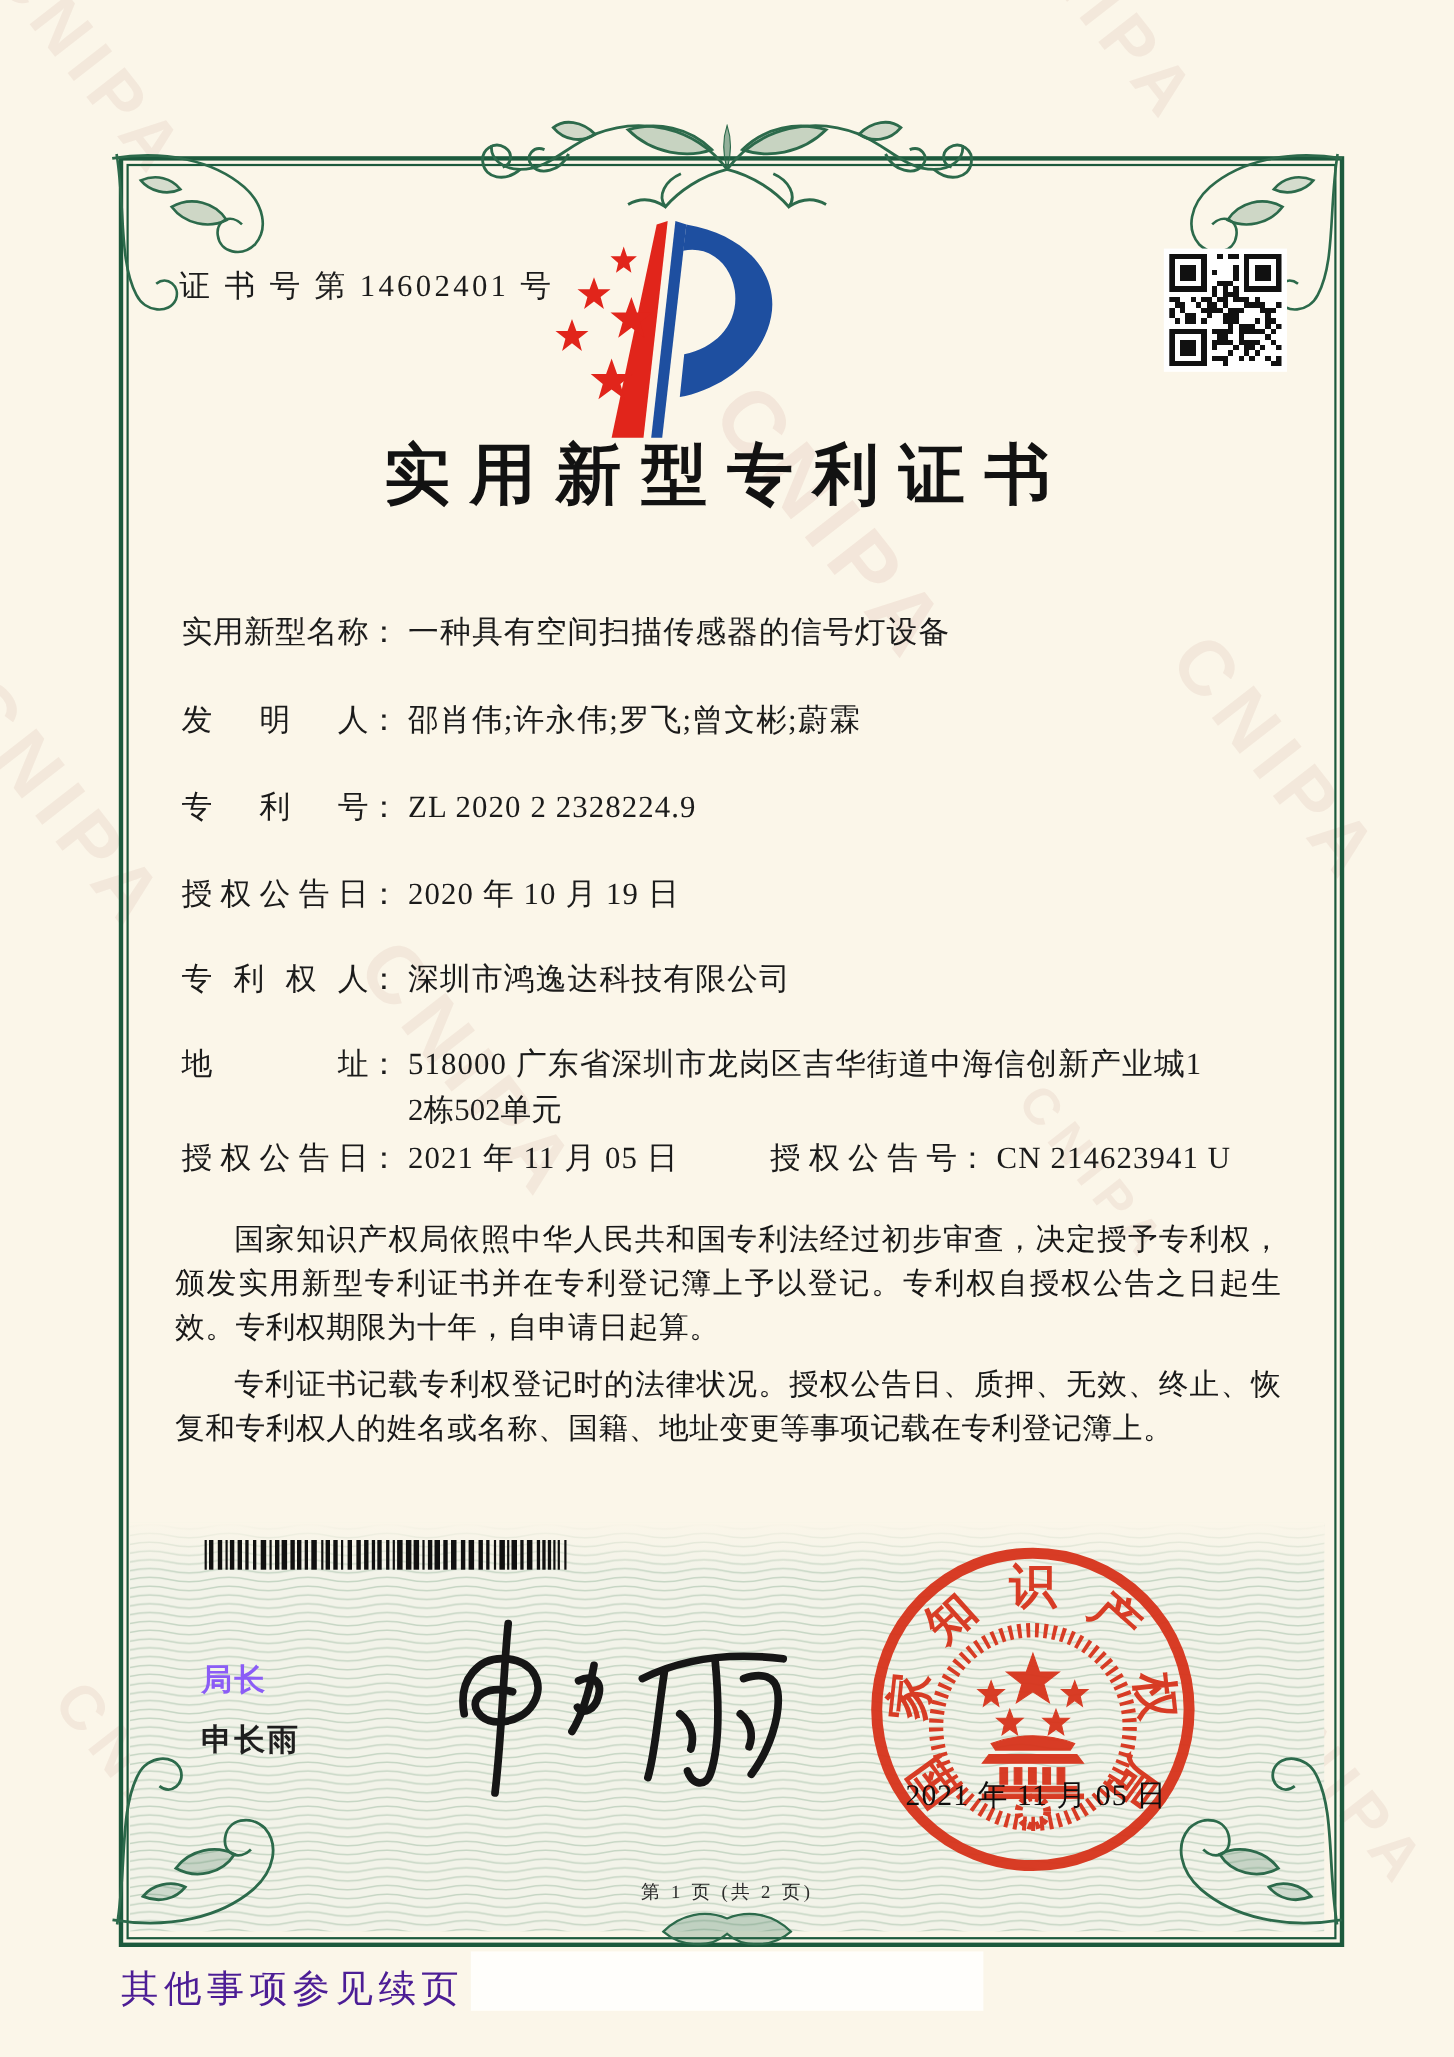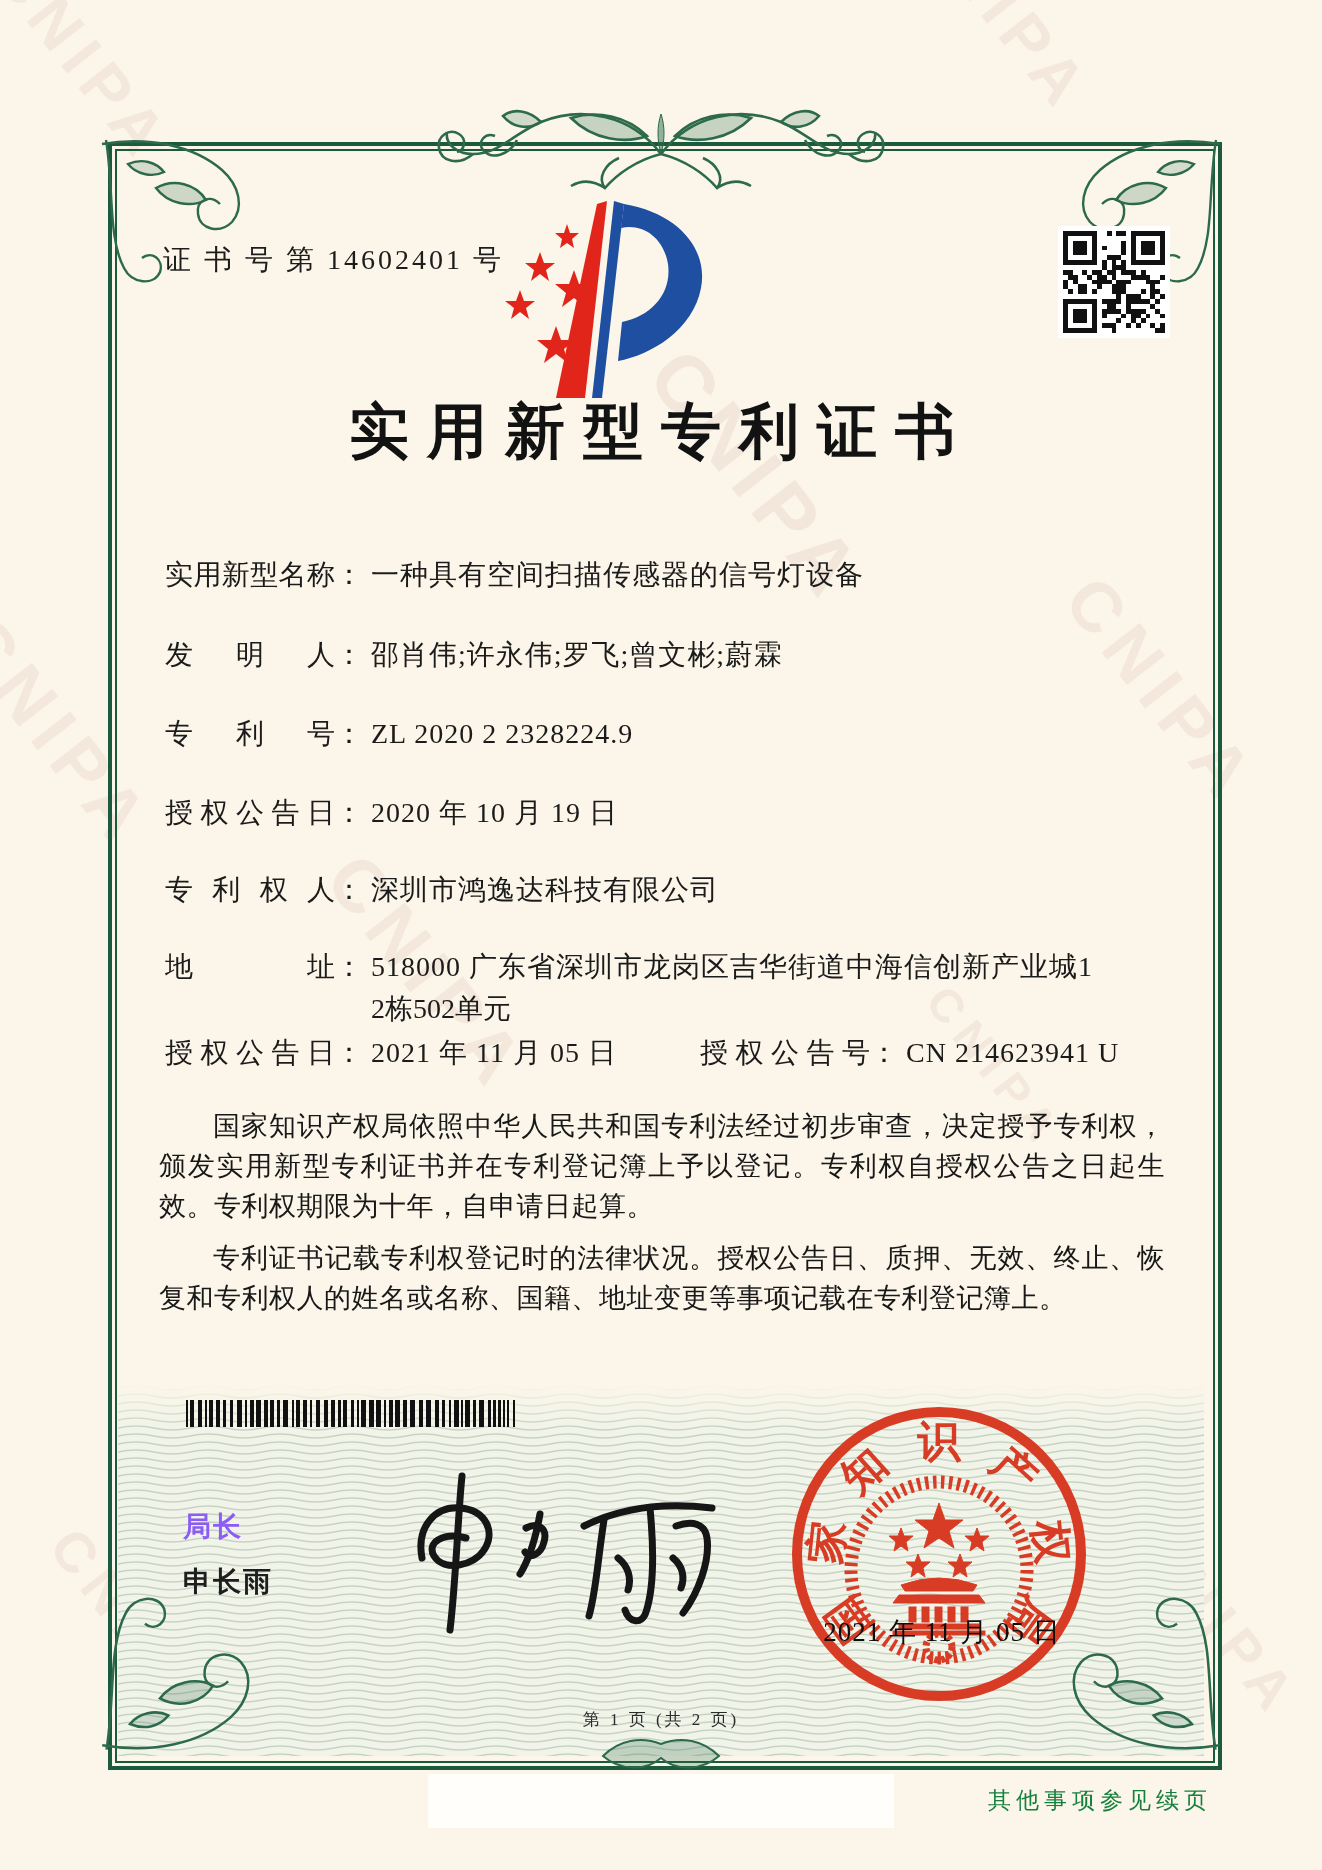--- a/index.html
+++ b/index.html
@@ -65,22 +65,22 @@
   .signature{position:absolute;left:392px;top:1462px;width:345px;height:185px;z-index:3;}
   .seal{position:absolute;left:789px;top:1404px;width:300px;height:300px;z-index:4;opacity:.95;}
   .seal svg{position:absolute;inset:0;}
   .seal-char{position:absolute;left:50%;top:50%;font-size:43px;font-weight:700;color:#d7331b;
              font-family:"Liberation Serif","DejaVu Serif",serif;}
   .seal-date{position:absolute;left:812px;top:1614px;width:260px;text-align:center;font-size:27px;
              color:#0e0e0e;z-index:5;letter-spacing:1px;white-space:nowrap;}
   .page-no{position:absolute;left:110px;top:1708px;width:1102px;text-align:center;font-size:17px;
            color:#2b2b2b;letter-spacing:3px;z-index:3;}
   .note-band{position:absolute;left:428px;top:1774px;width:466px;height:54px;background:#fffefb;z-index:2;}
-  .note{position:absolute;left:110px;top:1785px;width:1102px;text-align:right;font-size:23px;
-        color:#15803d;letter-spacing:5px;z-index:3;}
+  .note{position:absolute;left:110px;top:1785px;width:1102px;text-align:left;font-size:34px;
+        color:#4c1d95;letter-spacing:5px;z-index:3;}
 </style>
 </head>
 <body>
 
 <div class="page">
 
   <span class="wm wm-a">CNIPA</span>
   <span class="wm wm-b">CNIPA</span>
   <span class="wm wm-c">CNIPA</span>
   <span class="wm wm-d">CNIPA</span>

